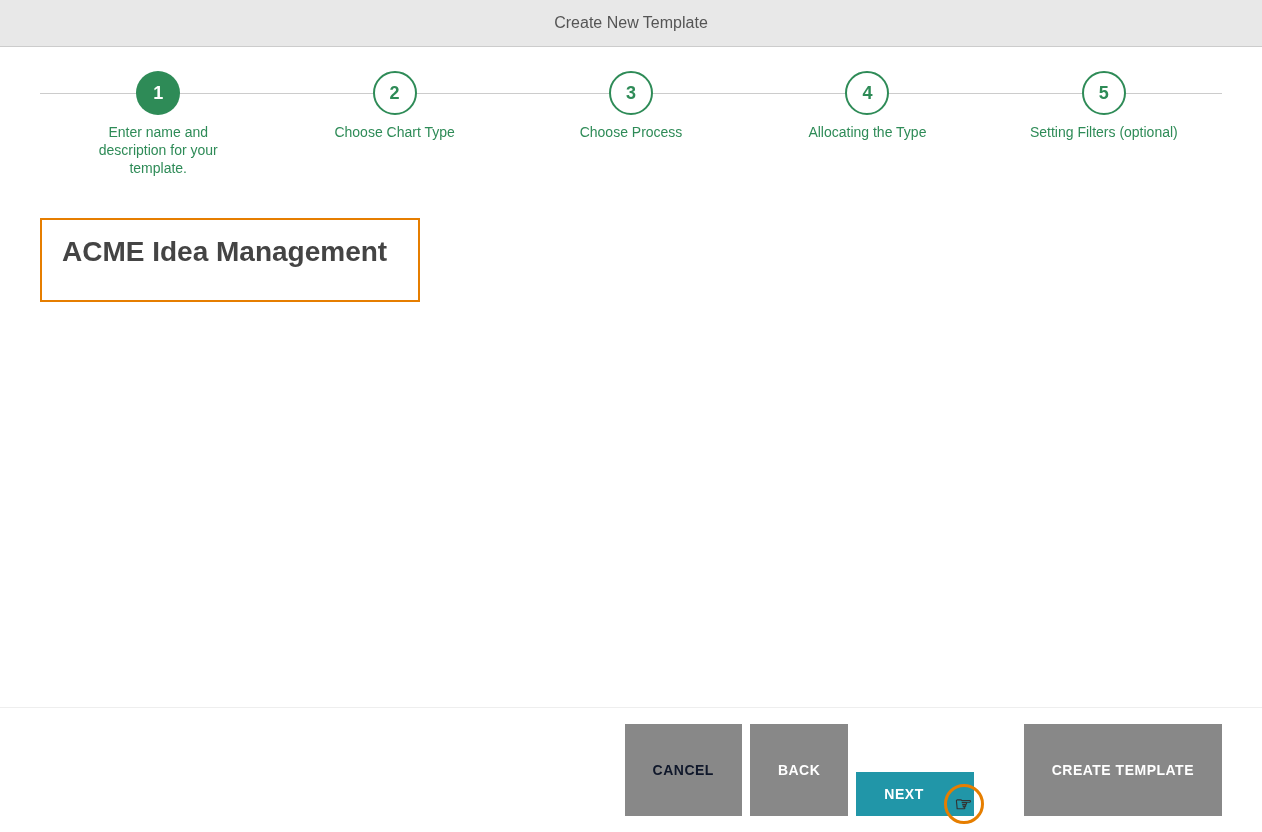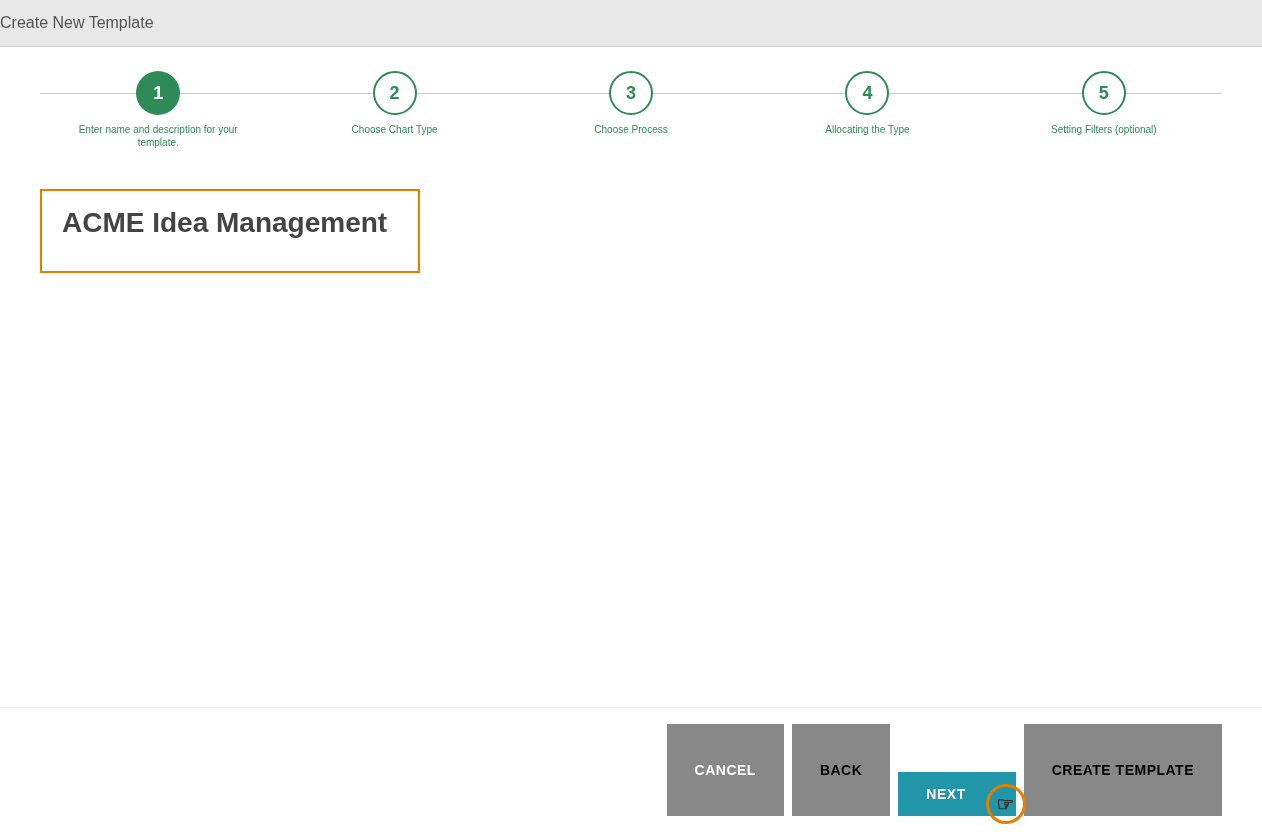--- a/index.html
+++ b/index.html
@@ -9,21 +9,21 @@
       width: 1262px;
       height: 832px;
       overflow: hidden;
       display: flex;
       flex-direction: column;
     }
 
     
     .header {
       background: #e8e8e8;
-      text-align: left;
+      text-align: center;
       padding: 14px 0;
       border-bottom: 1px solid #ccc;
       flex-shrink: 0;
     }
     .header-title {
       font-size: 16px;
       color: #555;
       font-weight: normal;
     }
 
@@ -77,21 +77,21 @@
       background: #2e8b57;
       color: #fff;
       border: none;
     }
     .step-circle.inactive {
       background: #fff;
       color: #2e8b57;
       border: 2px solid #2e8b57;
     }
     .step-label {
-      font-size: 10px;
+      font-size: 14px;
       color: #2e8b57;
       text-align: center;
       max-width: 160px;
       line-height: 1.3;
     }
 
     
     .form-area {
       padding: 20px 40px;
       flex: 1;
@@ -138,25 +138,25 @@
       padding: 14px 28px;
       font-size: 14px;
       font-weight: bold;
       border: none;
       cursor: pointer;
       letter-spacing: 0.5px;
       text-transform: uppercase;
     }
     .btn-cancel {
       background: #888;
-      color: #ffffff;
+      color: #0f172a;
     }
     .btn-back {
       background: #888;
-      color: #000000;
+      color: #ffffff;
     }
     .btn-next {
       background: #2196a8;
       color: #fff;
       position: relative;
       padding-right: 50px;
       margin-top: 48px;
     }
     .btn-next-cursor {
       position: absolute;
@@ -167,21 +167,22 @@
       border-radius: 50%;
       border: 3px solid #e67e00;
       background: transparent;
       display: flex;
       align-items: center;
       justify-content: center;
       pointer-events: none;
     }
     .btn-create {
       background: #888;
-      color: #000000;
+      color: #ffffff;
+      margin-left: 42px;
     }
 
     
     .cursor-hand {
       font-size: 20px;
       color: #333;
     }
   </style>
 </head>
 <body>

